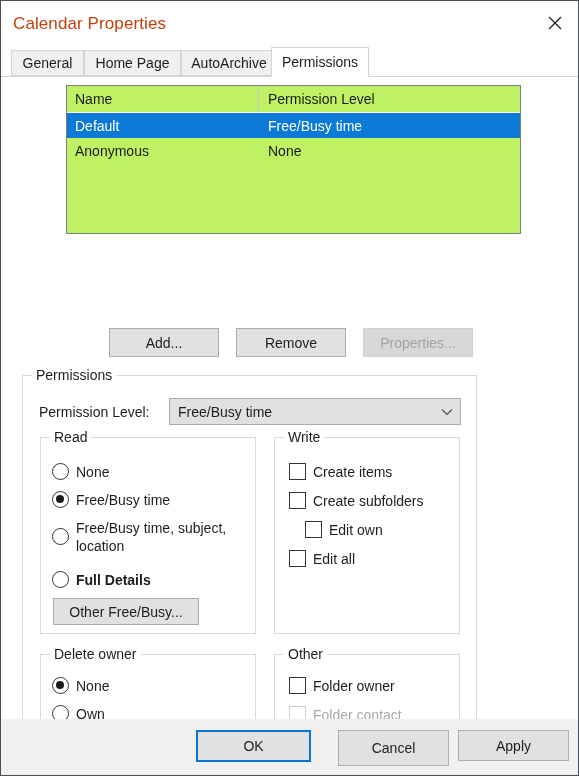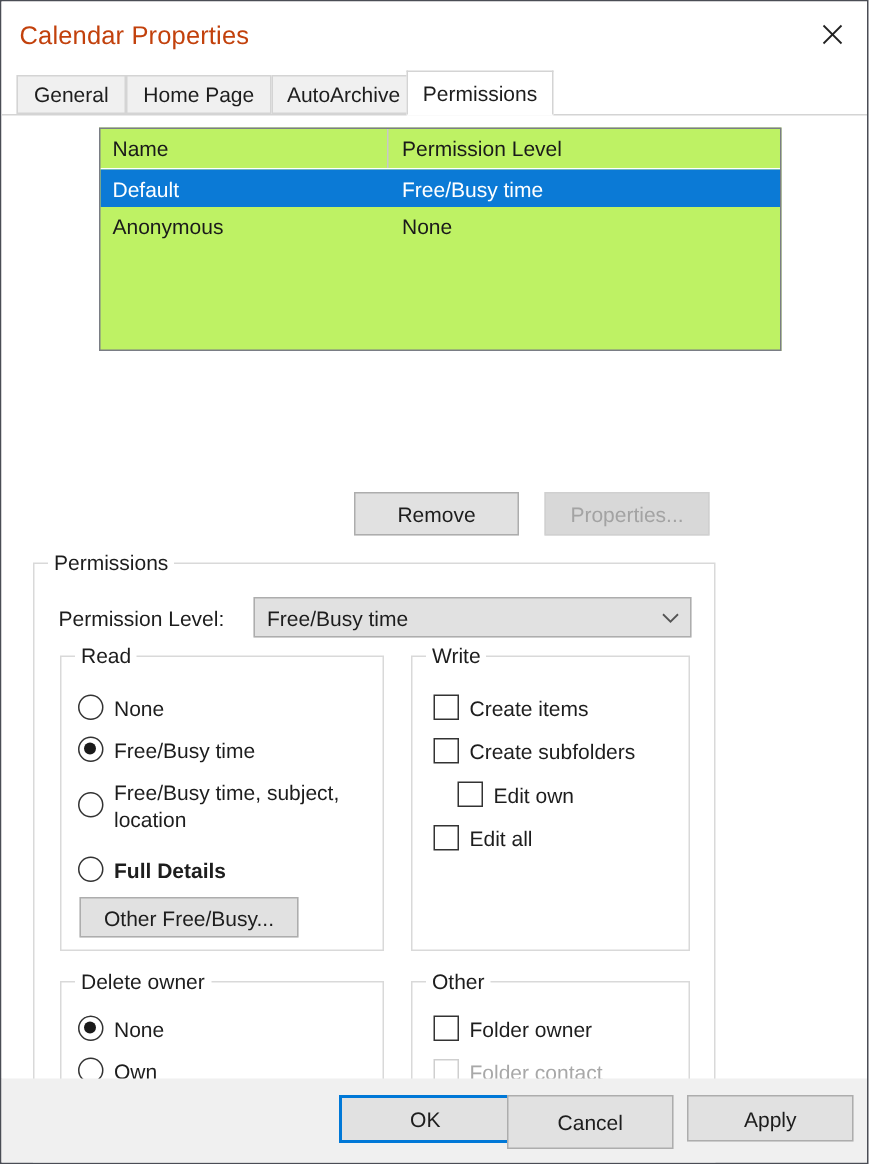--- a/index.html
+++ b/index.html
@@ -310,21 +310,21 @@
   #o-contact { left: 288px; top: 629px; }
   #o-visible { left: 288px; top: 658px; }
 
   
   .footer {
     flex: 0 0 56px;
     height: 56px;
     background: #f0f0f0;
     position: relative;
   }
-  #ok-btn     { position: absolute; left: 225px; top: 11px; width: 115px; height: 32px; }
+  #ok-btn     { position: absolute; left: 195px; top: 11px; width: 115px; height: 32px; }
   #cancel-btn { position: absolute; left: 337px; top: 11px; width: 111px; height: 36px; }
   #apply-btn  { position: absolute; left: 457px; top: 11px; width: 111px; height: 31px; }
 </style>
 </head>
 <body>
 
 <div class="window">
 
   <div class="titlebar">
     <div class="title-text">Calendar Properties</div>
@@ -353,20 +353,21 @@
       <div class="list-row selected">
         <div class="cell-name">Default</div>
         <div class="cell-level">Free/Busy time</div>
       </div>
       <div class="list-row">
         <div class="cell-name">Anonymous</div>
         <div class="cell-level">None</div>
       </div>
     </div>
 
+    <div class="btn" id="add-btn">Add...</div>
     <div class="btn" id="remove-btn">Remove</div>
     <div class="btn disabled" id="props-btn">Properties...</div>
 
     <div class="group" id="permissions-group">
       <div class="legend">Permissions</div>
     </div>
 
     <div class="level-label">Permission Level:</div>
     <div class="combo">
       <div class="combo-text">Free/Busy time</div>

